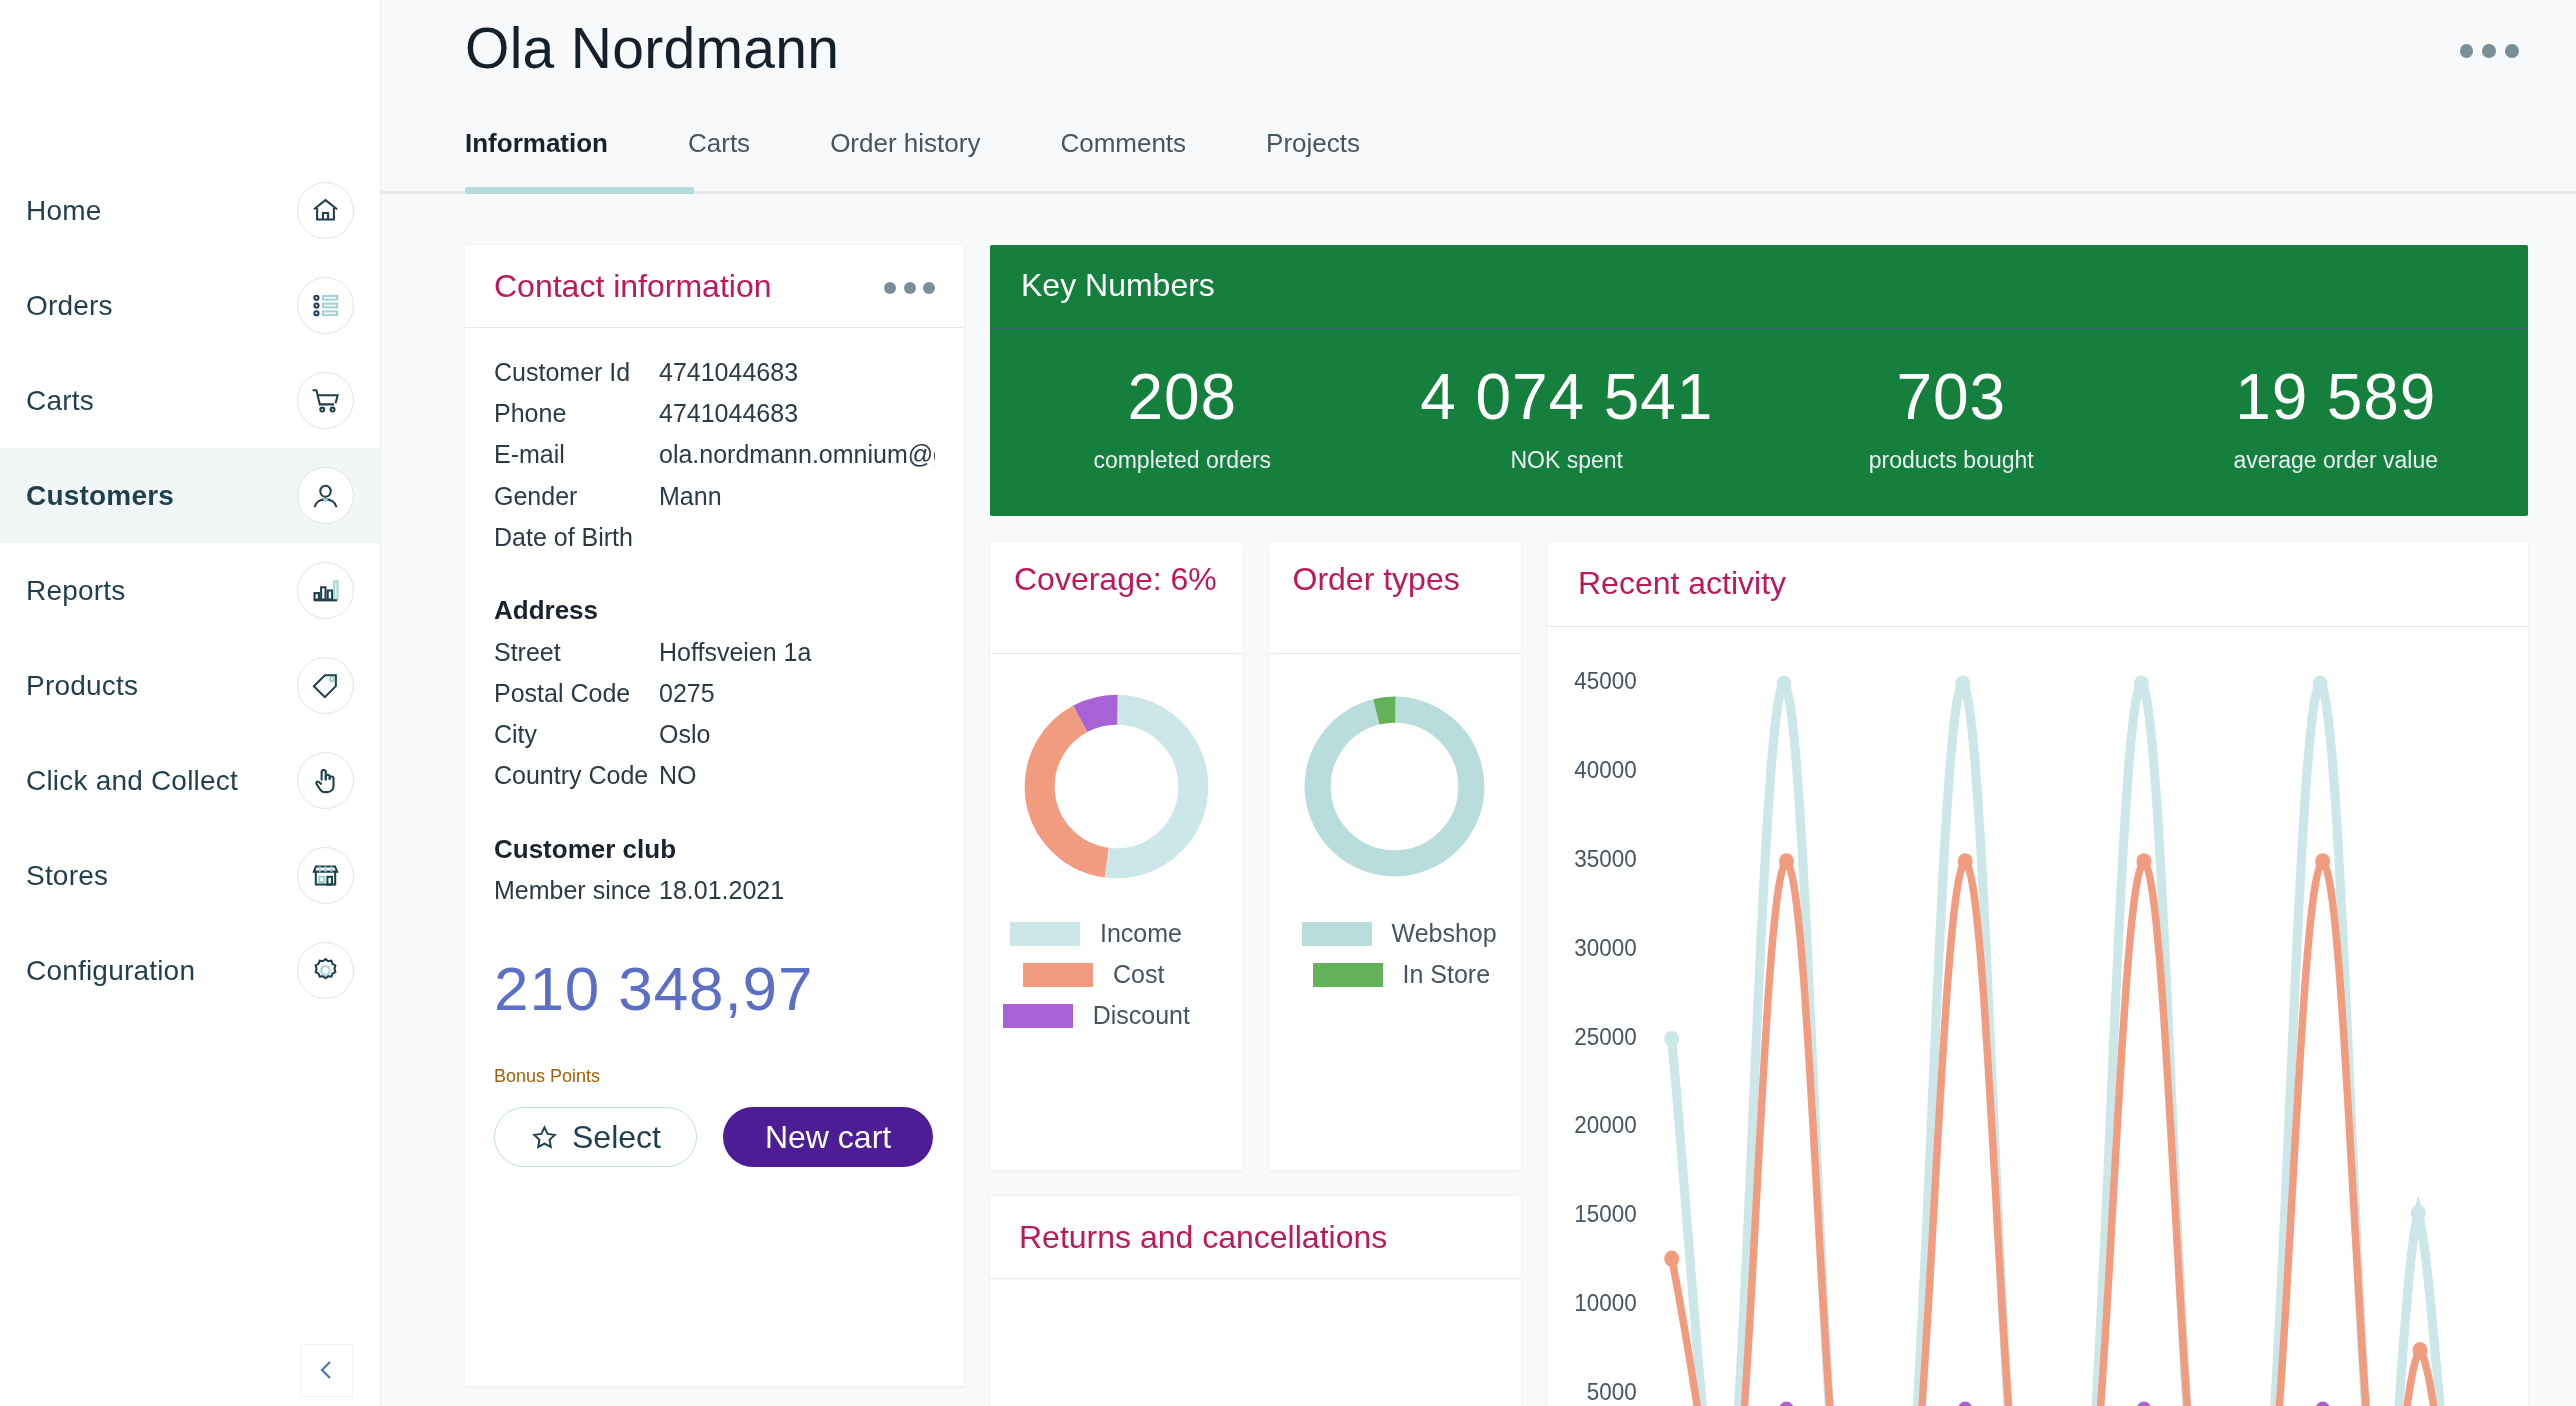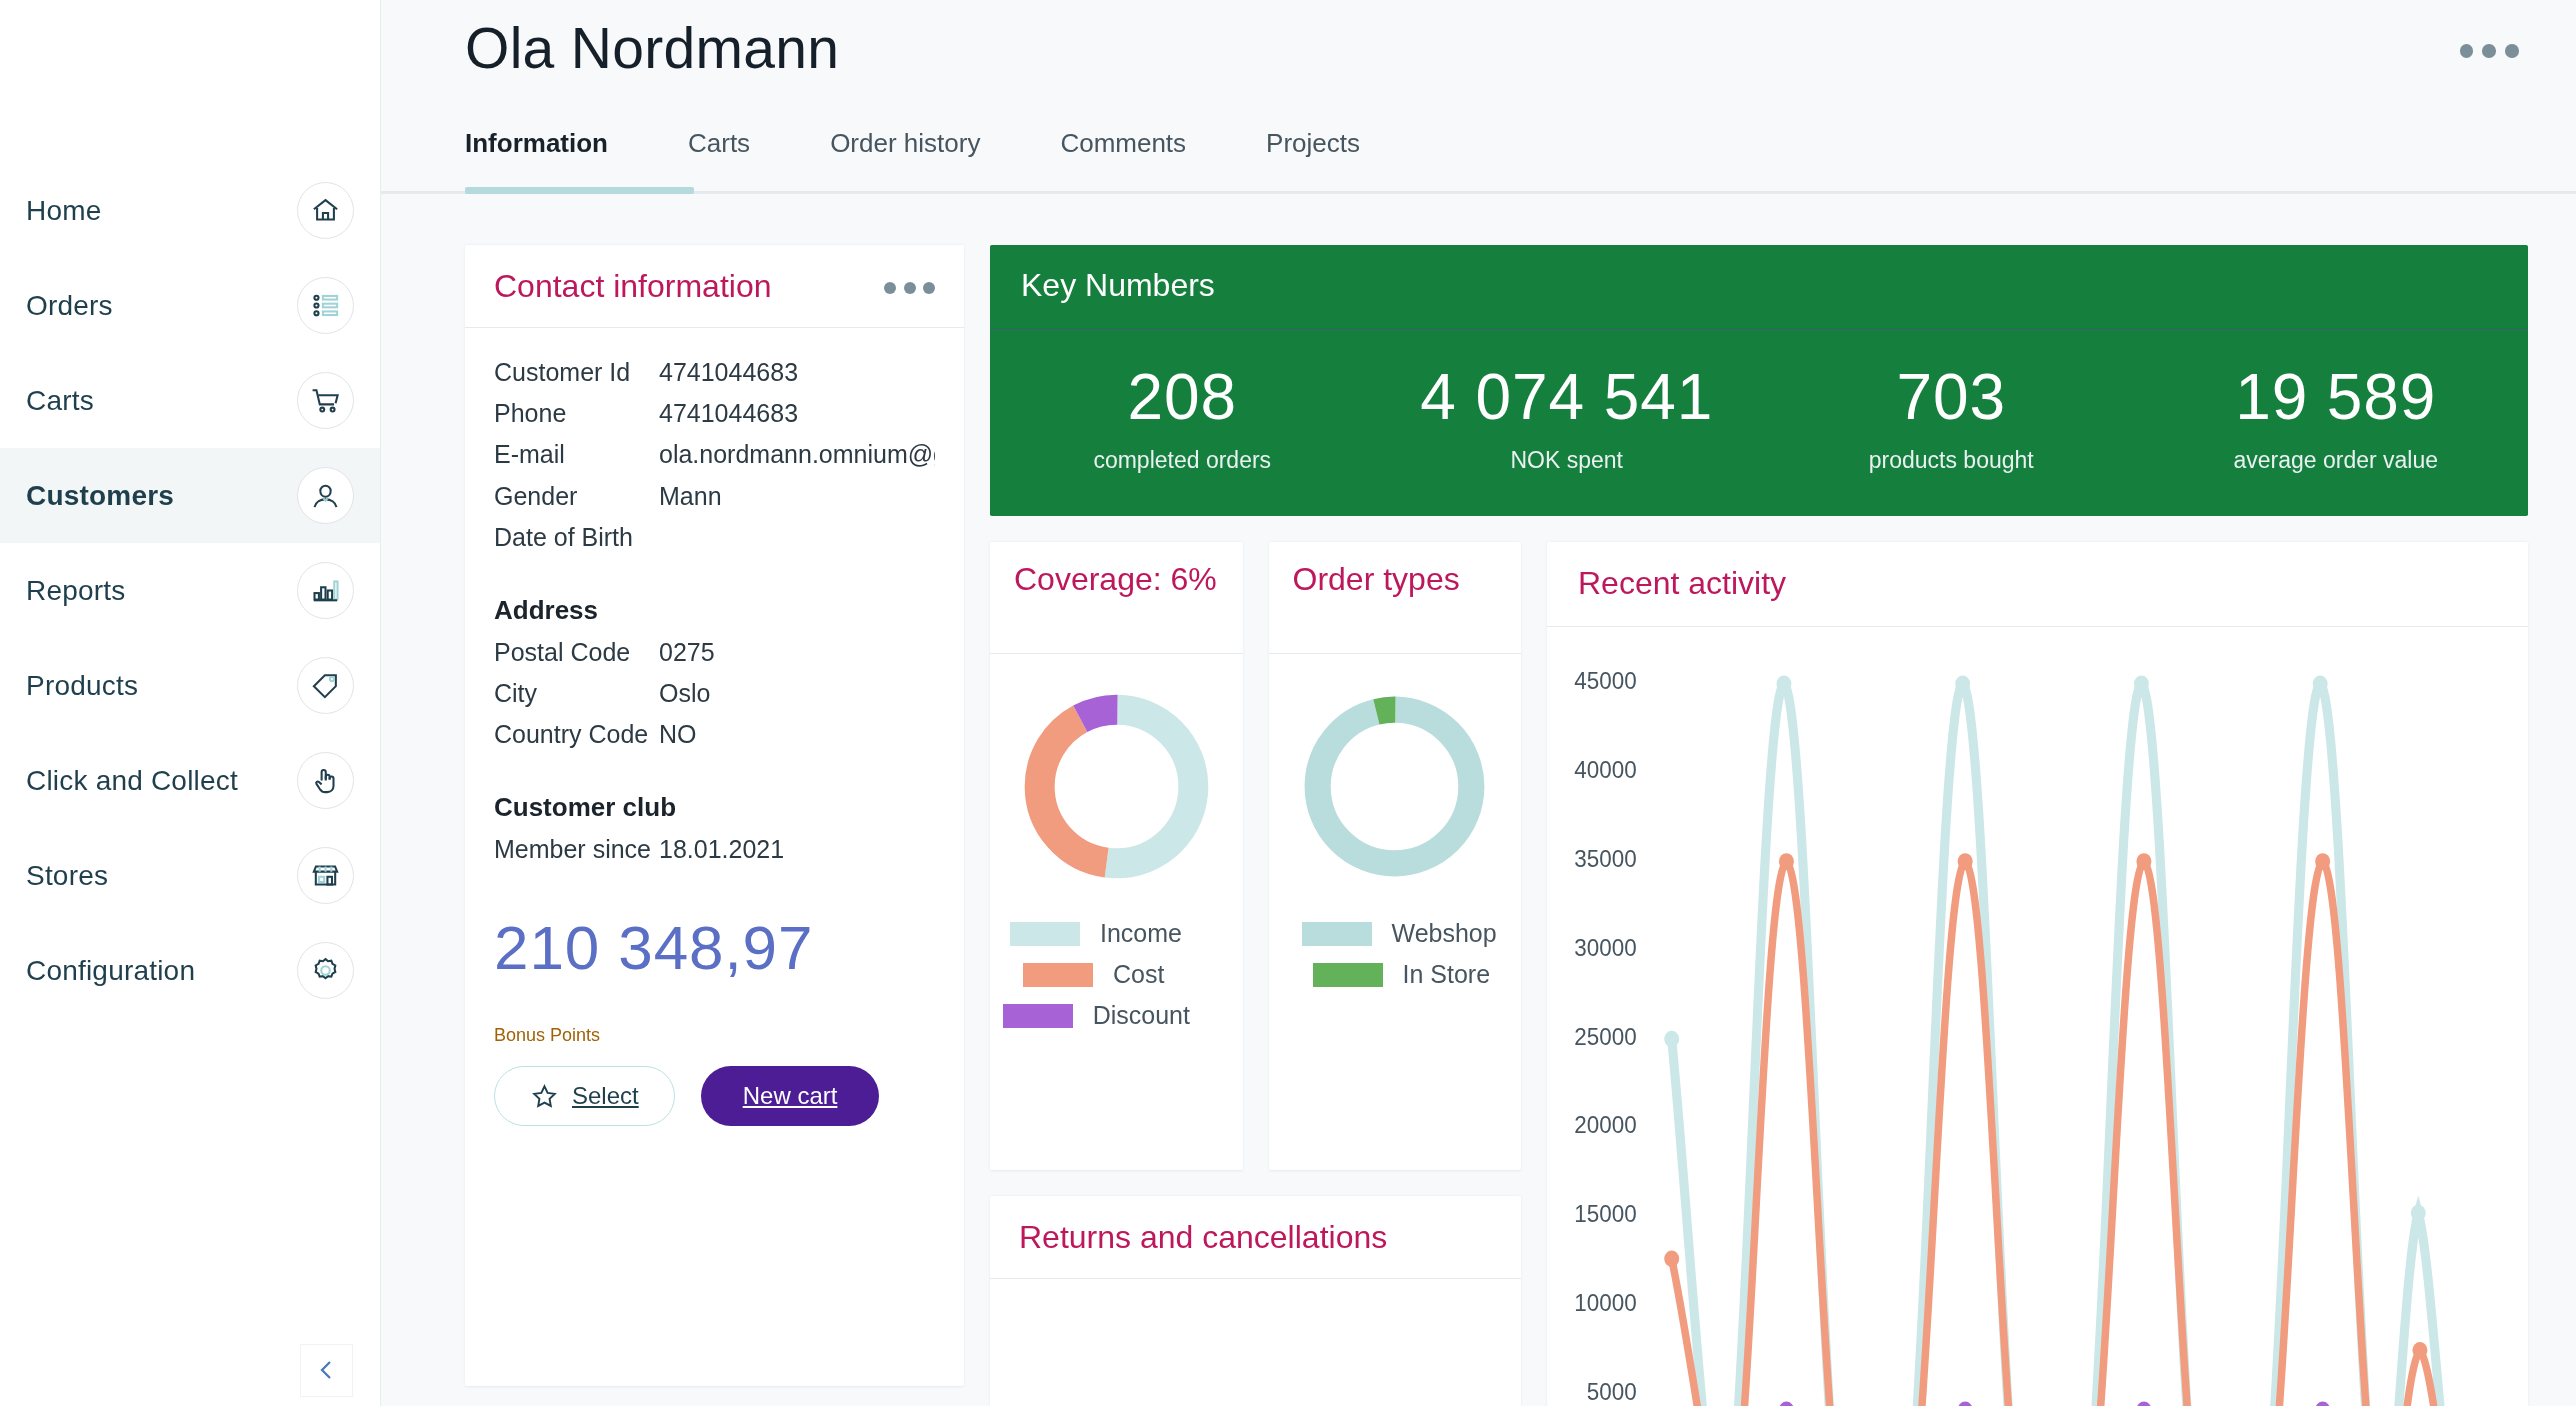--- a/index.html
+++ b/index.html
@@ -142,25 +142,24 @@
   .kv .v { flex: 1; white-space: nowrap; overflow: hidden; }
   .sec-title { font-size: 26px; font-weight: 700; color: #1b242c; margin: 37px 0 5.5px 0; }
   .bonus-value {
     font-size: 62px; color: #5b6fc4; font-weight: 400;
     margin: 42px 0 0 0; letter-spacing: 0.9px;
   }
   .bonus-label { font-size: 18px; color: #a16207; margin-top: 42px; }
   .btn-row { display: flex; gap: 26px; margin-top: 20px; padding-bottom: 31px;}
   .btn {
     border-radius: 37px;
-    font-size: 24px;
+    font-size: 32px;
     display: flex; align-items: center; justify-content: center; gap: 13px;
     cursor: pointer;
     height: 60px;
-    text-decoration: underline;
   }
   .btn-select { background: #fff; border: 1.8px solid #bfe0e1; color: #1f3f4d; padding: 0 35px; }
   .btn-select svg { width: 29px; height: 29px; }
   .btn-new { background: #4c1d95; color: #fff; padding: 0 42px; border: none; }
 
   
   .right-col { flex: 1; display: flex; flex-direction: column; gap: 26px; min-width: 0; }
 
   .key-numbers {
     background: #15803d;
@@ -366,20 +365,24 @@
             <div class="kv">
               <div class="k">Gender</div>
               <div class="v">Mann</div>
             </div>
             <div class="kv">
               <div class="k">Date of Birth</div>
               <div class="v"></div>
             </div>
 
             <div class="sec-title">Address</div>
+            <div class="kv">
+              <div class="k">Street</div>
+              <div class="v">Hoffsveien 1a</div>
+            </div>
             <div class="kv">
               <div class="k">Postal Code</div>
               <div class="v">0275</div>
             </div>
             <div class="kv">
               <div class="k">City</div>
               <div class="v">Oslo</div>
             </div>
             <div class="kv">
               <div class="k">Country Code</div>

